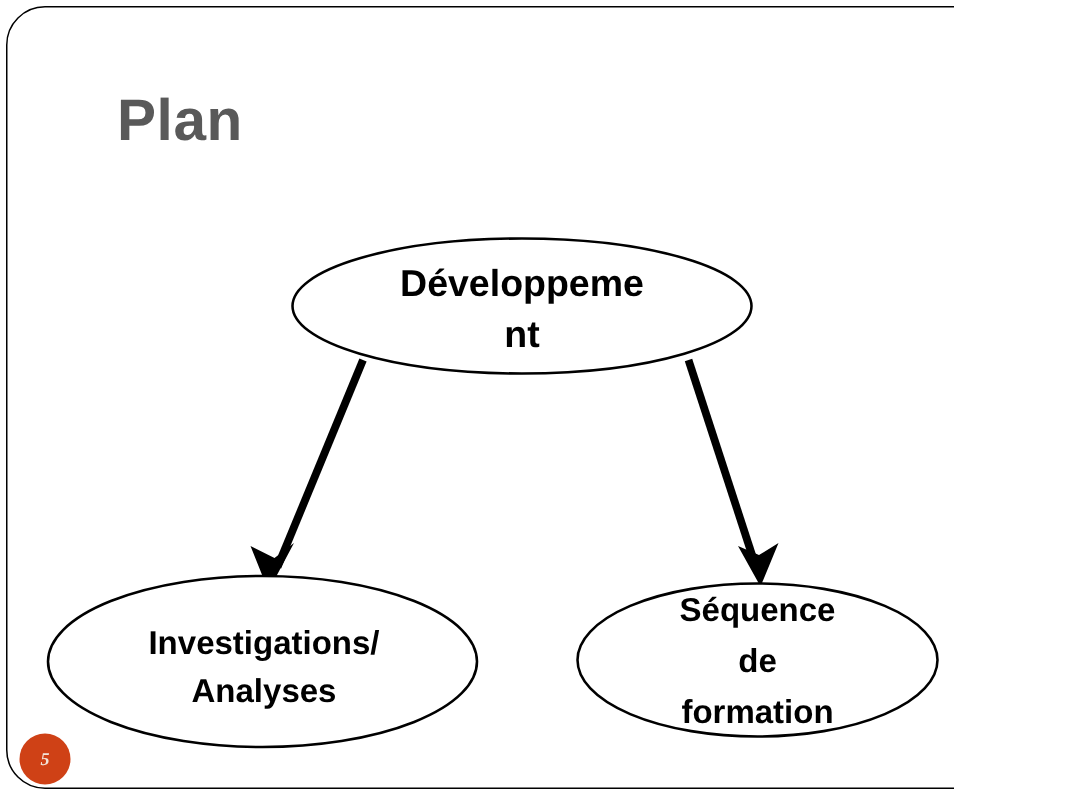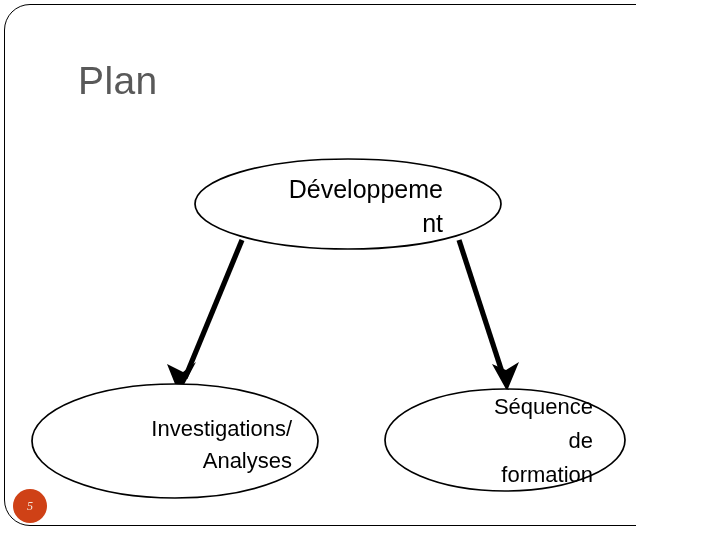--- a/index.html
+++ b/index.html
@@ -7,20 +7,21 @@
     padding: 0;
     background: #ffffff;
   }
   #slide {
     position: relative;
     width: 636px;
     height: 540px;
     background: #ffffff;
     overflow: hidden;
     font-family: "Liberation Sans", sans-serif;
+    font-weight: bold;
   }
   
   #slide-frame {
     position: absolute;
     left: 4px;
     top: 4px;
     width: 706px;
     height: 522px;
     border: 1.4px solid #000000;
     border-radius: 26px;
@@ -56,21 +57,21 @@
     stroke-width: 5.2;
     fill: none;
   }
   .connector-head {
     fill: #000000;
     stroke: none;
   }
   
   .node-label {
     position: absolute;
-    text-align: right;
+    text-align: center;
     color: #000000;
     font-family: "Liberation Sans", sans-serif;
     white-space: pre-line;
     pointer-events: none;
   }
   #label-dev {
     left: 253px;
     top: 172px;
     width: 190px;
     font-size: 25px;

